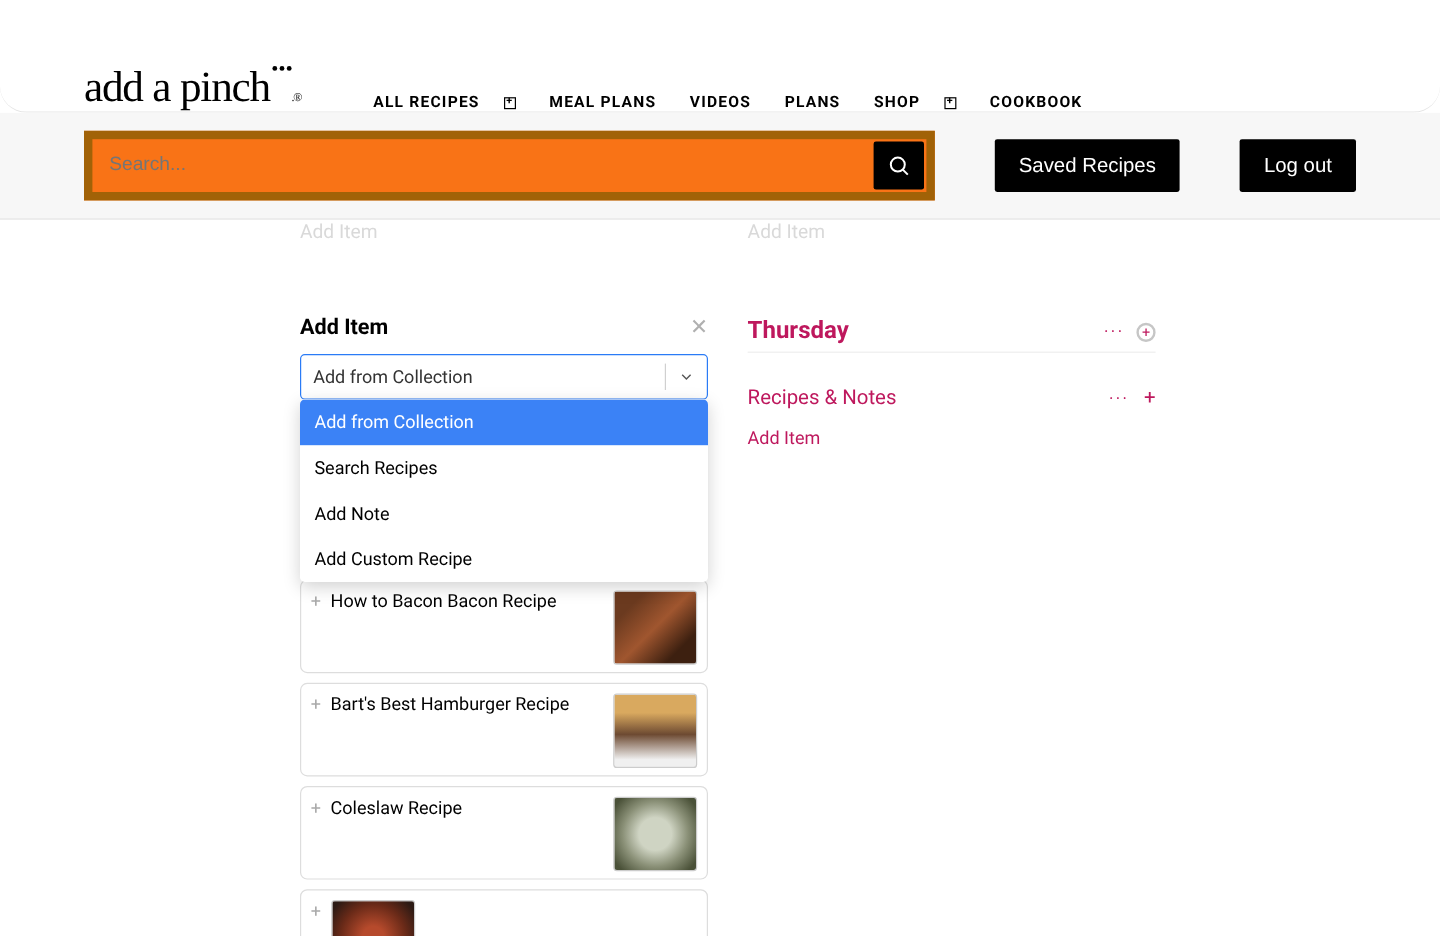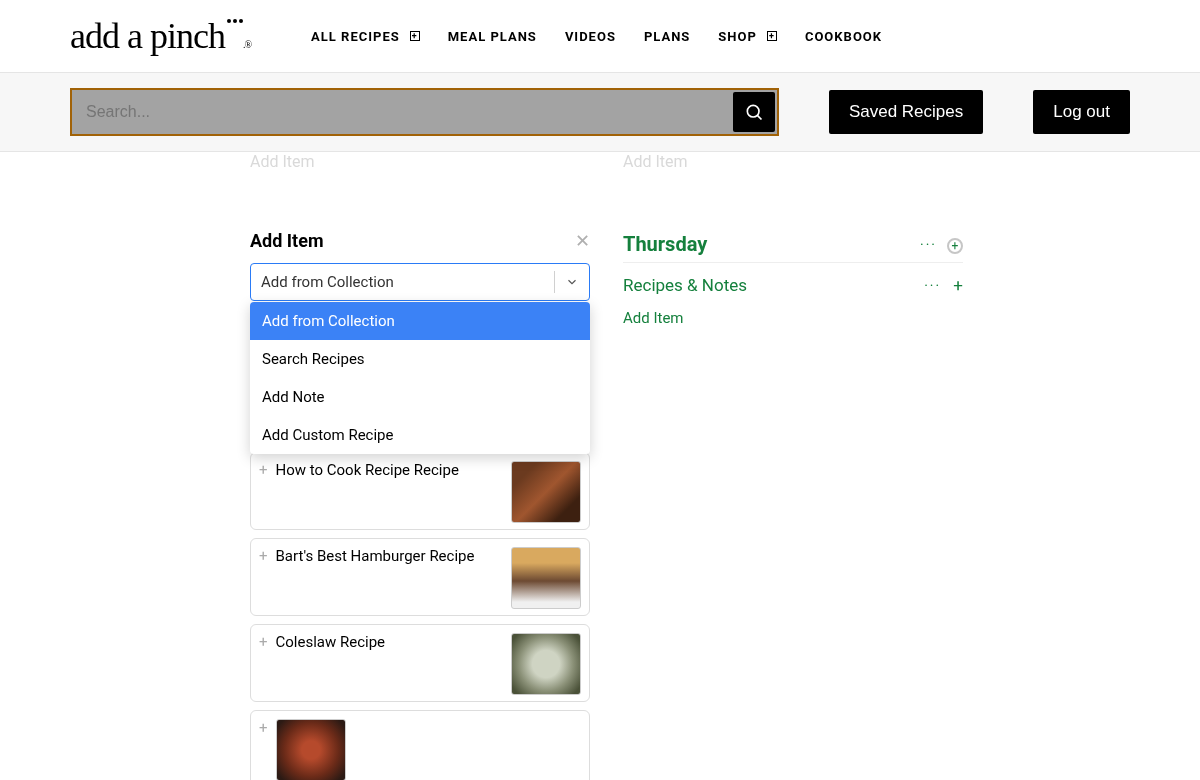--- a/index.html
+++ b/index.html
@@ -1,51 +1,51 @@
 <!DOCTYPE html>
 <html><head>
 <meta charset="utf-8">
 <style>
 * { box-sizing: border-box; margin: 0; padding: 0; }
 body { font-family: -apple-system, BlinkMacSystemFont, "Segoe UI", Roboto, Helvetica, Arial, sans-serif; background: #fff; }
 
 .top-header {
-  display: flex; align-items: center; height: 73px; padding: 0 70px;
-  background: #fff; border-bottom: 1px solid #e5e5e5;
+  display: flex; align-items: flex-end; height: 94px; padding: 0 70px;
+  background: #fff; border-bottom: 1px solid #e5e5e5; border-radius: 22px;
 }
 .logo { font-family: Georgia, 'Times New Roman', serif; font-size: 36px; font-weight: 400; letter-spacing: -1px; display: flex; align-items: baseline; }
 .logo-dots { display: inline-flex; gap: 2px; margin-left: 2px; align-self: flex-start; margin-top: 4px; }
 .logo-dots span { width: 4px; height: 4px; border-radius: 50%; background: #000; display: inline-block; }
 .logo-sub { font-size: 10px; vertical-align: baseline; }
 .main-nav { display: flex; gap: 28px; margin-left: 60px; }
-.nav-item { font-size: 13px; font-weight: 700; letter-spacing: 1px; color: #000; display: flex; align-items: center; gap: 10px; cursor: pointer; }
+.nav-item { font-size: 13px; font-weight: 700; letter-spacing: 1px; color: #000; display: flex; align-items: center; gap: 20px; cursor: pointer; }
 .plus-box { width: 10px; height: 10px; border: 1px solid #000; display: inline-flex; align-items: center; justify-content: center; font-size: 9px; line-height: 1; }
 
 .search-bar-row {
   background: #f7f7f7; border-bottom: 1px solid #e5e5e5; padding: 15px 70px;
   display: flex; align-items: center; gap: 50px;
 }
-.search-wrap { flex: 1; display: flex; border: 2px solid #a16207; background: #a3a3a3; }
+.search-wrap { flex: 1; display: flex; border: 7px solid #a16207; background: #f97316; }
 .search-input { flex: 1; border: none; outline: none; font-size: 16px; padding: 12px 14px; background: transparent; }
 .search-btn { width: 42px; height: 40px; margin: 2px; background: #000; display: flex; align-items: center; justify-content: center; cursor: pointer; border-radius: 2px;}
 .search-btn svg { stroke: #fff; }
 .black-btn { background: #000; color: #fff; border: none; padding: 12px 20px; font-size: 17px; font-weight: 400; cursor: pointer; border-radius: 2px;}
 
 .content { position: relative; padding: 0 70px; min-height: 640px; overflow: hidden; }
 
 .faded-add { position: absolute; top: 0; color: #d9d9d9; font-size: 16px; }
 .faded-add.left { left: 250px; }
 .faded-add.right { left: 623px; }
 
-.right-col { position: absolute; left: 623px; top: 80px; width: 340px; color: #15803d; }
+.right-col { position: absolute; left: 623px; top: 80px; width: 340px; color: #be185d; }
 .day-row { display: flex; align-items: center; justify-content: space-between; border-bottom: 1px solid #eee; padding-bottom: 6px; }
 .day-name { font-size: 20px; font-weight: 700; }
 .dots { letter-spacing: 2px; font-size: 14px; }
 .plus-circle { width: 16px; height: 16px; border: 2px solid #c6c6c6; border-radius: 50%; display: inline-flex; align-items: center; justify-content: center; font-size: 12px; margin-left: 6px; }
-.recipes-notes-row { display: flex; justify-content: space-between; align-items: center; margin-top: 12px; font-size: 17px; }
+.recipes-notes-row { display: flex; justify-content: space-between; align-items: center; margin-top: 28px; font-size: 17px; }
 .right-add-item { margin-top: 14px; font-size: 15px; }
 
 .modal {
   position: absolute; left: 250px; top: 70px; width: 340px; background: #fff;
 }
 .modal-header { display: flex; justify-content: space-between; align-items: center; padding: 8px 0; }
 .modal-title { font-size: 18px; font-weight: 700; }
 .close-x { color: #b0b0b0; font-size: 18px; cursor: pointer; }
 
 .select-box { border: 1.5px solid #2a7bf6; border-radius: 4px; display: flex; align-items: center; height: 38px; margin-top: 4px; }
@@ -166,21 +166,21 @@
   <div class="dropdown">
     <div class="dropdown-option selected">Add from Collection</div>
     <div class="dropdown-option">Search Recipes</div>
     <div class="dropdown-option">Add Note</div>
     <div class="dropdown-option">Add Custom Recipe</div>
   </div>
 
   <div class="recipe-list">
     <div class="recipe-card">
       <span class="add-plus">+</span>
-      <span class="recipe-title">How to Cook Recipe Recipe</span>
+      <span class="recipe-title">How to Bacon Bacon Recipe</span>
       <div class="recipe-thumb thumb1"></div>
     </div>
     <div class="recipe-card">
       <span class="add-plus">+</span>
       <span class="recipe-title">Bart's Best Hamburger Recipe</span>
       <div class="recipe-thumb thumb2"></div>
     </div>
     <div class="recipe-card">
       <span class="add-plus">+</span>
       <span class="recipe-title">Coleslaw Recipe</span>

